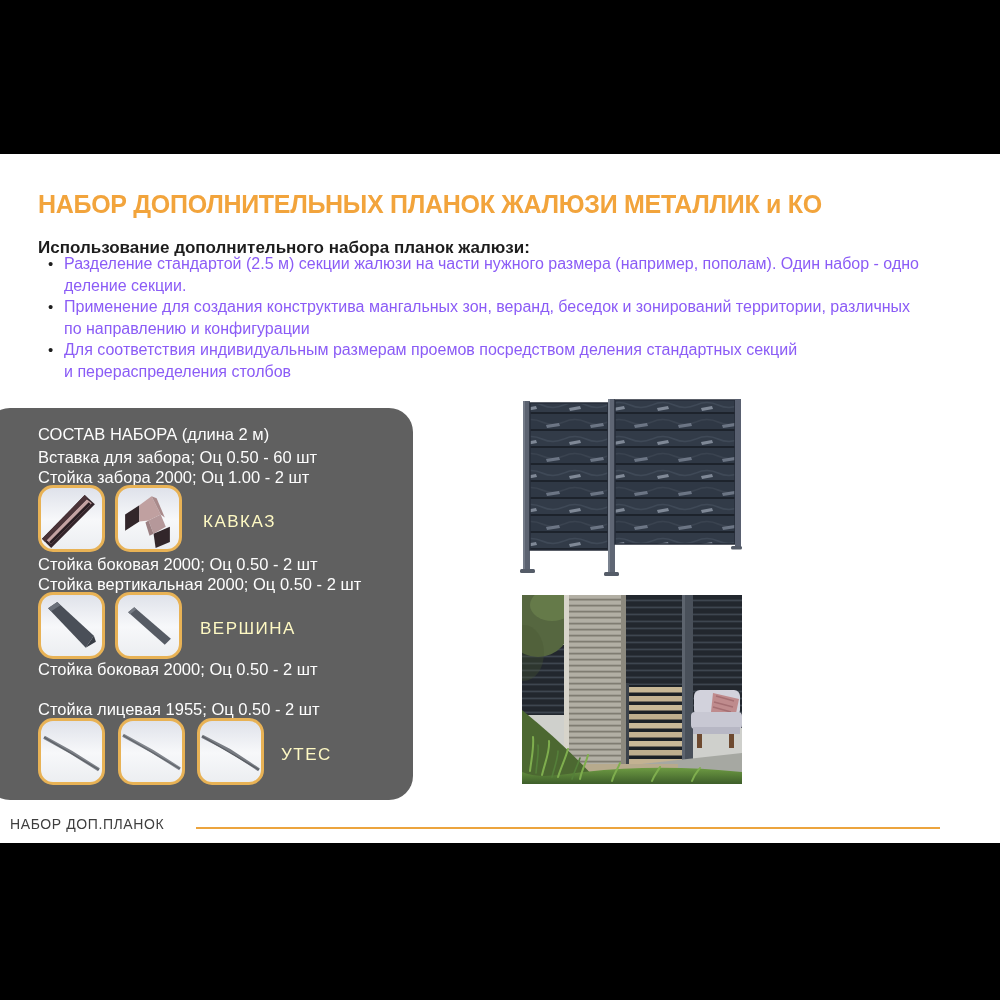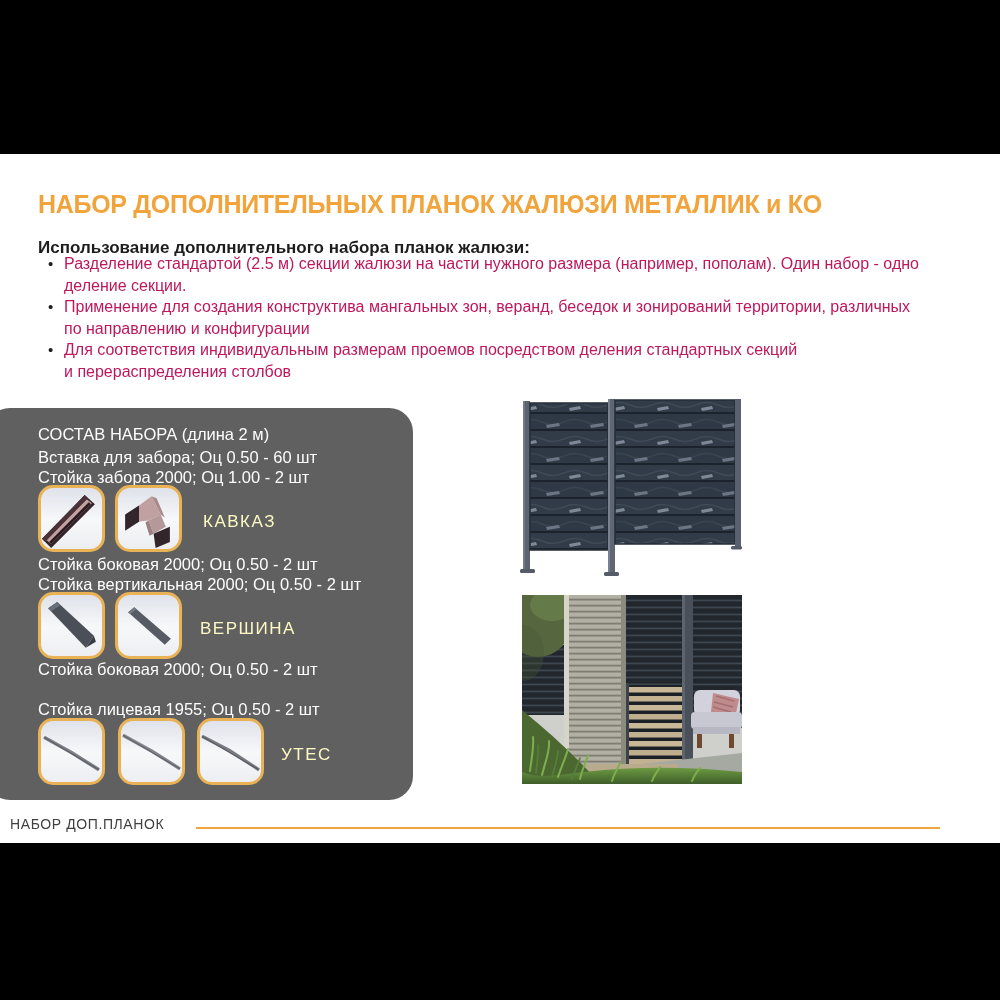--- a/index.html
+++ b/index.html
@@ -8,21 +8,21 @@
   #slide{position:absolute;left:0;top:154px;width:1000px;height:689px;background:#ffffff;}
 
   
   #page-title{position:absolute;left:38px;top:36px;font-size:25px;font-weight:bold;
               letter-spacing:-0.3px;color:#F2A43C;white-space:nowrap;}
 
   
   #usage-intro{position:absolute;left:38px;top:84px;font-size:17px;color:#1d1d1d;font-weight:bold;}
   #usage-list{position:absolute;left:46px;top:99px;margin:0;padding:0;list-style:none;width:930px;}
   #usage-list li{position:relative;padding-left:18px;font-size:16px;line-height:21.5px;
-                 color:#be185d;white-space:pre-line;}
+                 color:#8b5cf6;white-space:pre-line;}
   #usage-list li::before{content:"•";position:absolute;left:2px;top:0;font-size:15px;color:#1d1d1d;}
 
   
   #kit-panel{position:absolute;left:-14px;top:254px;width:427px;height:392px;
              background:#606060;border-radius:24px;}
   .kit-text{position:absolute;color:#fdfdfd;font-size:16.5px;line-height:19.7px;white-space:nowrap;}
   .kit-variant{position:absolute;color:#fef9c3;font-size:17px;letter-spacing:1.5px;white-space:nowrap;}
 
   .tile{position:absolute;width:67px;height:67px;box-sizing:border-box;border:3px solid #E8B255;
         border-radius:15px;background:linear-gradient(180deg,#dfe2ea 0%,#f7f8fa 52%,#eceef1 100%);

